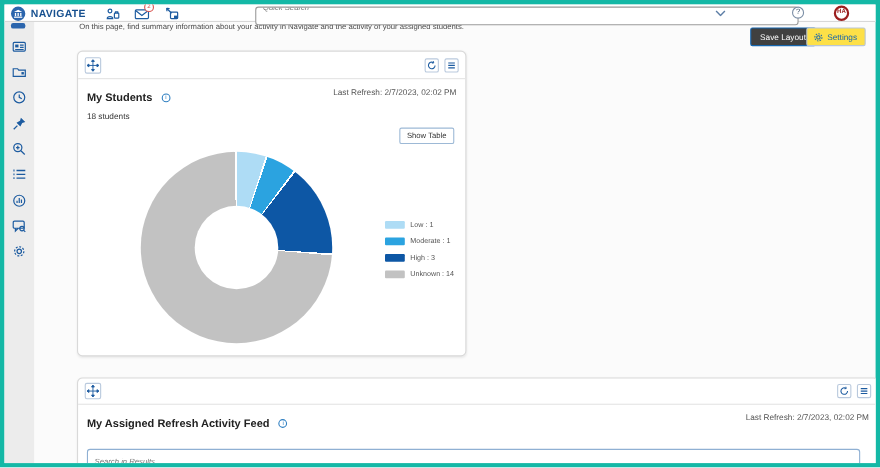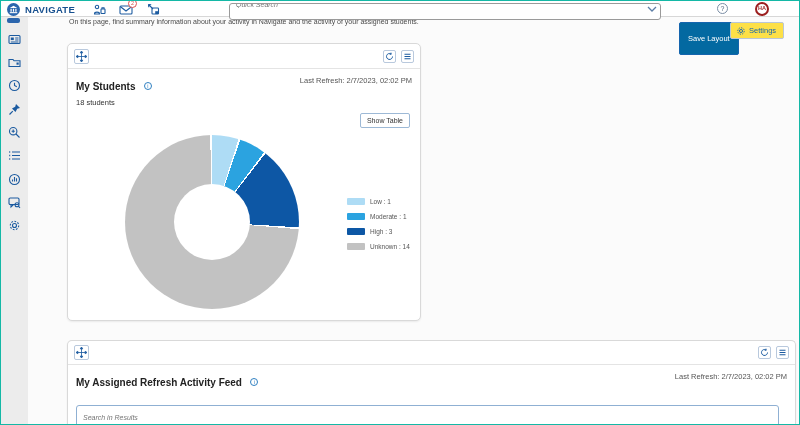--- a/index.html
+++ b/index.html
@@ -1,38 +1,38 @@
 <!DOCTYPE html>
 <html><head>
 <meta charset="utf-8">
 <style>
   * { margin:0; padding:0; box-sizing:border-box; }
   html,body { width:800px; height:425px; }
   body { font-family:"Liberation Sans", sans-serif; background:#fff; }
-  .screen { position:relative; width:800px; height:425px; border:1px solid #14b8a6; background:#fbfbfb; overflow:hidden; }
+  .screen { position:relative; width:800px; height:425px; border:4px solid #14b8a6; background:#fbfbfb; overflow:hidden; }
 
   
   .navbar { position:absolute; top:0; left:0; right:0; height:16px; background:#fff; border-bottom:1px solid #d7d7d7; z-index:30; }
   .logo-circle { position:absolute; left:6px; top:1.5px; width:13px; height:13px; border-radius:50%; background:#2b65ad; display:flex; align-items:center; justify-content:center; }
   .brand { position:absolute; left:24px; top:3px; font-size:9.5px; font-weight:bold; color:#17508f; letter-spacing:.3px; }
   .nav-icon { position:absolute; top:2px; width:13px; height:13px; }
   .badge { position:absolute; left:127px; top:-2px; width:9px; height:9px; border:1px solid #d9534f; border-radius:50%; background:#fff; color:#d9534f; font-size:5.5px; line-height:7px; text-align:center; z-index:31; }
-  .quick-search { position:absolute; left:228px; top:2px; width:432px; height:11.5px; border:1px solid #9a9a9a; border-radius:3px; background:#fff; font-style:italic; font-size:7px; color:#444; padding:0 14px 15px 6px; outline:none; font-family:"Liberation Sans", sans-serif; }
+  .quick-search { position:absolute; left:228px; top:2px; width:494px; height:11.5px; border:1px solid #9a9a9a; border-radius:3px; background:#fff; font-style:italic; font-size:7px; color:#444; padding:0 14px 15px 6px; outline:none; font-family:"Liberation Sans", sans-serif; }
   .qs-chevron { position:absolute; left:646px; top:5px; }
   .help-circle { position:absolute; left:716px; top:2px; width:11px; height:11px; border:1px solid #7b8ea5; border-radius:50%; color:#4a5f78; font-size:7px; line-height:9.5px; text-align:center; background:#fff; }
   .avatar { position:absolute; left:754px; top:0.5px; width:14px; height:14px; border:2.5px solid #9c1f1f; border-radius:50%; background:#fff; color:#9c1f1f; font-weight:bold; font-size:5.5px; line-height:9px; text-align:center; }
 
   
   .sidebar { position:absolute; left:0; top:16px; bottom:0; width:27px; background:#ececec; z-index:20; }
   .side-active-stub { position:absolute; left:6px; top:1px; width:13px; height:5px; border-radius:2px; background:#2b65ad; }
   .side-item { position:absolute; left:7px; width:13px; height:13px; }
 
   
   .page-desc { position:absolute; left:68px; top:17px; width:600px; font-size:7px; color:#4a4a4a; z-index:5; }
-  .btn-save { position:absolute; left:678px; top:21px; height:33px; padding:0 8px; background:#0369a1; color:#fff; font-size:7.5px; border:1px solid #1565ae; border-radius:2px; line-height:15px; cursor:pointer; z-index:25; }
+  .btn-save { position:absolute; left:678px; top:21px; height:17px; padding:0 8px; background:#404040; color:#fff; font-size:7.5px; border:1px solid #1565ae; border-radius:2px; line-height:15px; cursor:pointer; z-index:25; }
   .btn-settings { position:absolute; left:729px; top:21px; height:17px; padding:0 7px 0 18px; background:#fde047; color:#1565ae; font-size:7.5px; border:1px solid #b9c6d6; border-radius:2px; line-height:15px; cursor:pointer; z-index:25; }
   .btn-settings .gear { position:absolute; left:5px; top:3px; }
 
   
   .card { position:absolute; background:#fff; border:1px solid #d9d9d9; border-radius:5px; box-shadow:0 1px 2px rgba(0,0,0,.07); }
   .card-toolbar { position:relative; height:25px; border-bottom:1px solid #e4e4e4; }
   .tool-btn { position:absolute; width:15px; height:15px; top:5px; border:1px solid #b9c9dd; border-radius:2px; background:#fff; display:flex; align-items:center; justify-content:center; padding:0; cursor:pointer; }
   .tool-btn.small { width:13px; height:13px; top:6px; }
   .move-btn { left:6px; }
   .card-title-row { position:relative; padding:7px 8px 0 8px; }

